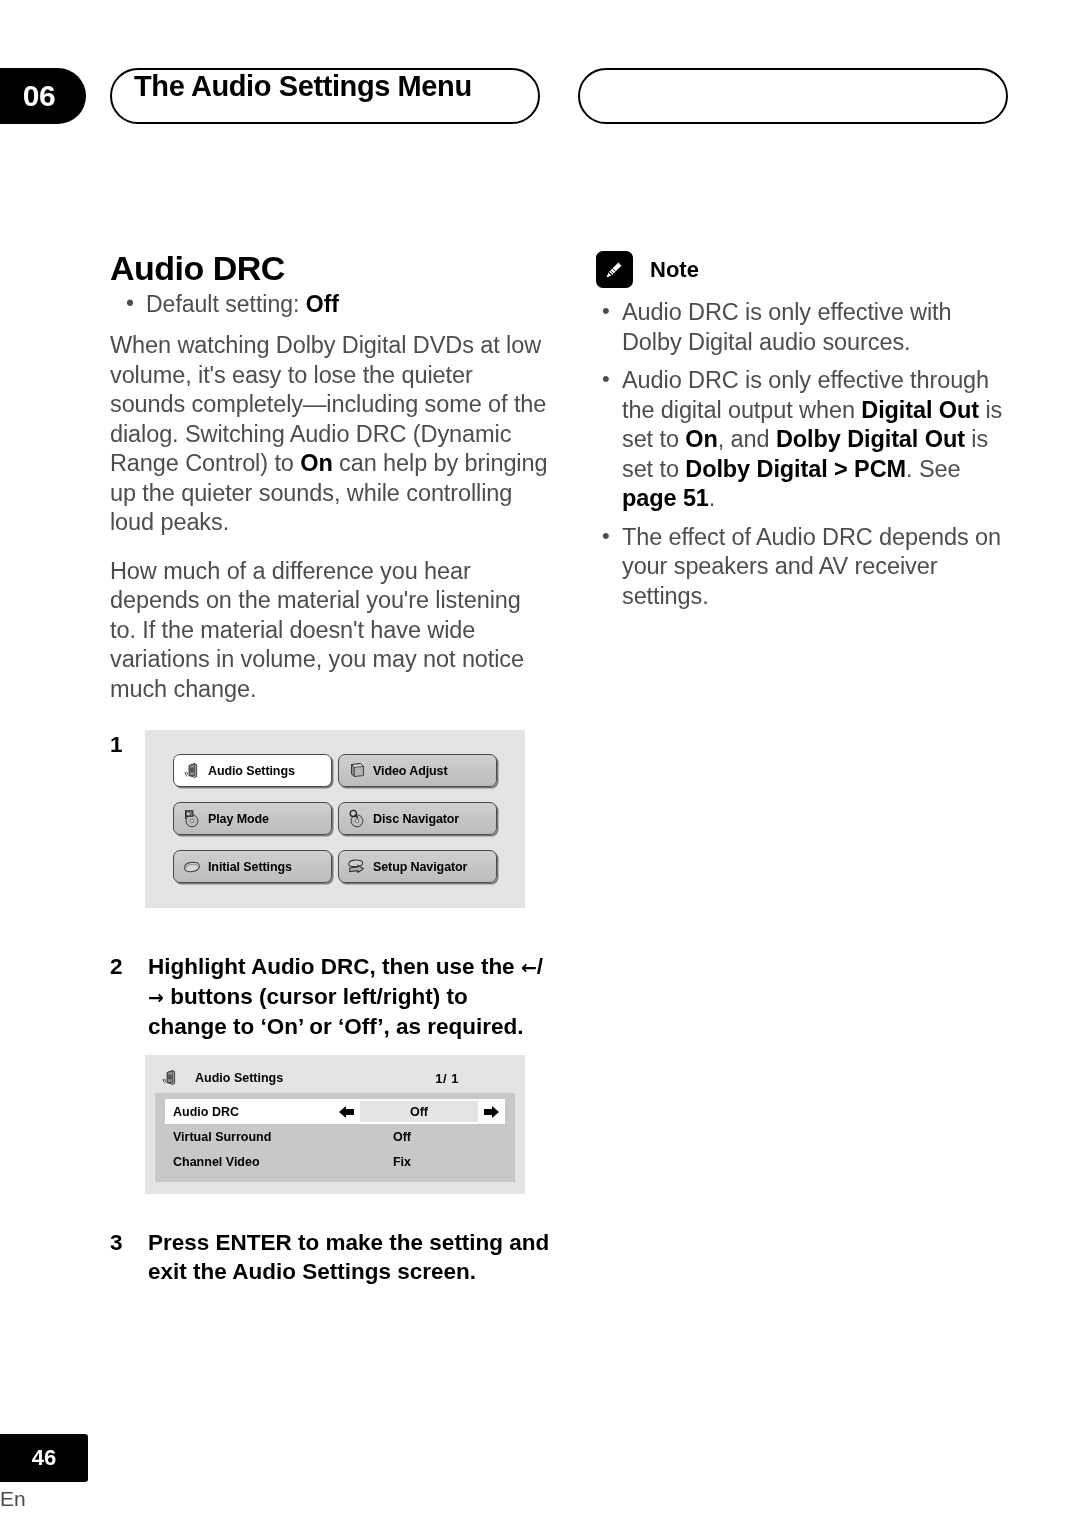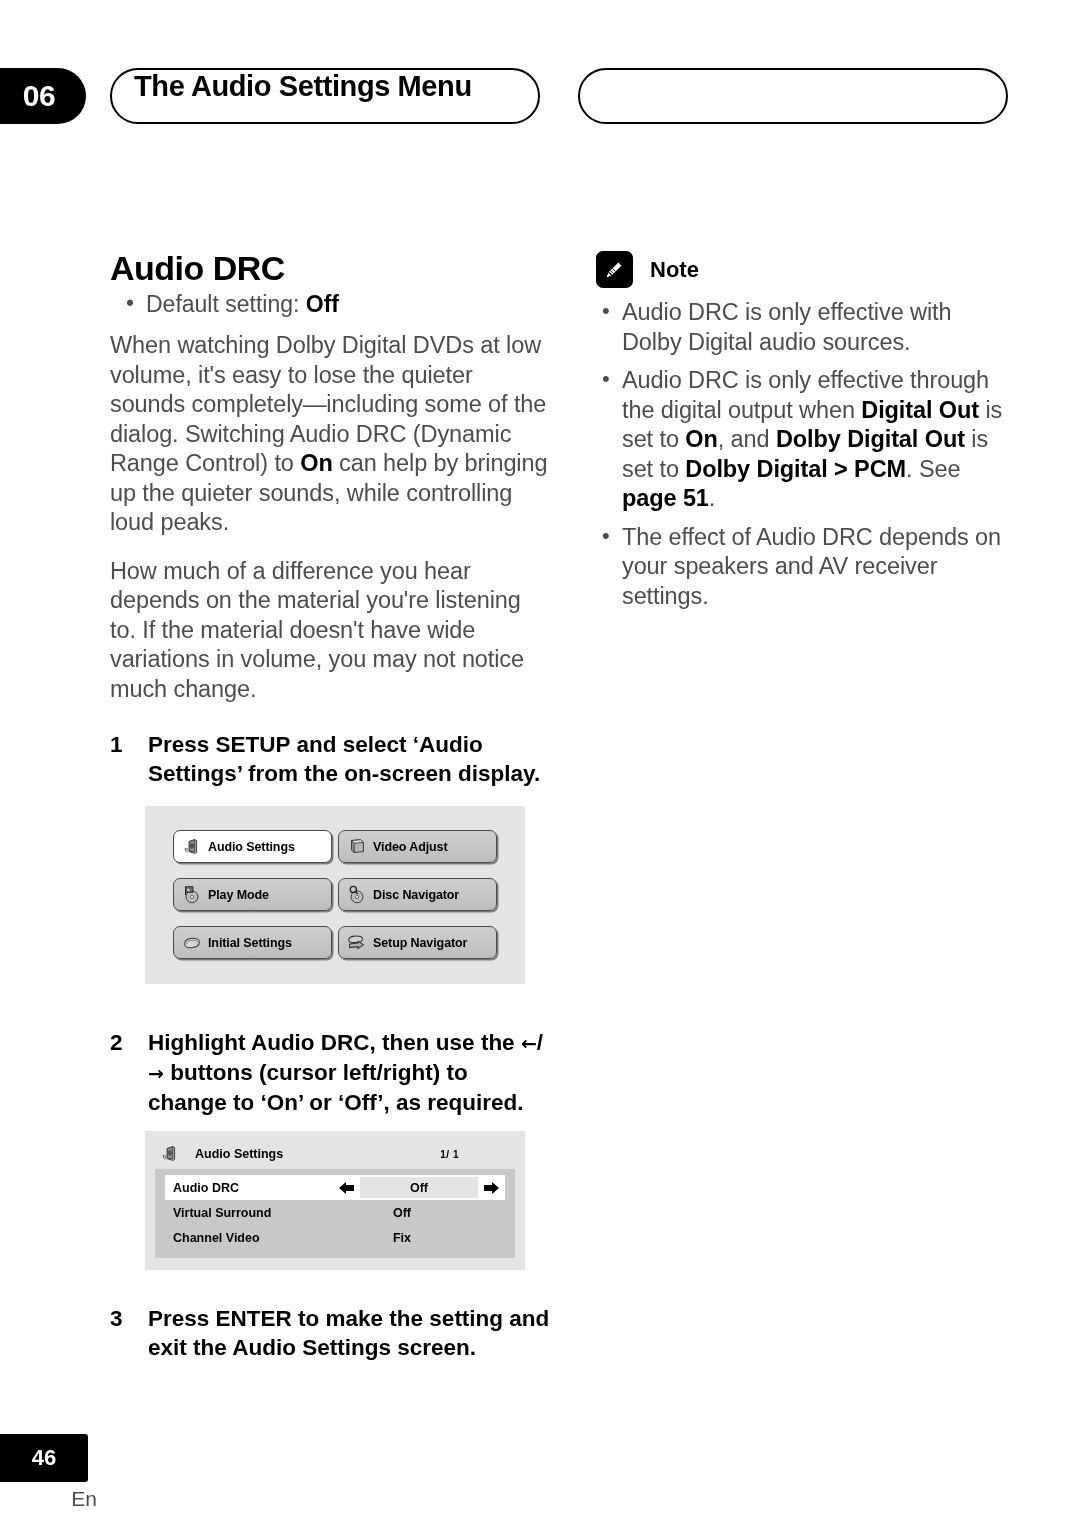--- a/index.html
+++ b/index.html
@@ -196,21 +196,21 @@
   }
   .as-head .hicon { width: 22px; height: 22px; flex: 0 0 22px; }
   .as-head .htitle {
     font-size: 12.5px;
     font-weight: bold;
     color: #000;
     margin-left: 14px;
   }
   .as-head .hpage {
     margin-left: auto;
-    font-size: 10px;
+    font-size: 13px;
     font-weight: bold;
     color: #000;
     margin-right: 52px;
     letter-spacing: 0.5px;
   }
   .as-list {
     background: #c8c8c8;
     padding: 6px 0 8px 0;
   }
   .as-row {
@@ -318,24 +318,23 @@
     font-size: 22px;
     font-weight: bold;
     display: flex;
     align-items: center;
     justify-content: center;
     border-radius: 0 3px 3px 0;
   }
   .lang-code {
     font-size: 21px;
     color: #4d4d4f;
-    text-align: right;
+    text-align: left;
     width: 88px;
     margin-top: 5px;
-    padding-left: 9px;
   }
 </style>
 </head>
 <body>
 
 <div class="header">
   <div class="chapter-badge">06</div>
   <div class="title-pill">
     <span class="title-text">The Audio Settings Menu</span>
   </div>
@@ -349,21 +348,20 @@
   <div class="default-line">
     <span>Default setting: </span><b>Off</b>
   </div>
 
   <p class="body-par"><span>When watching Dolby Digital DVDs at low volume, it's easy to lose the quieter sounds completely—including some of the dialog. Switching Audio DRC (Dynamic Range Control) to </span><b>On</b><span> can help by bringing up the quieter sounds, while controlling loud peaks.</span></p>
 
   <p class="body-par">How much of a difference you hear depends on the material you're listening to. If the material doesn't have wide variations in volume, you may not notice much change.</p>
 
   <div class="step" style="margin-top:26px;">
     <span class="num">1</span>
-    <span>Press SETUP and select ‘Audio Settings’ from the on-screen display.</span>
   </div>
 
   <div class="osd-menu" style="margin-top:18px;">
 
     <div class="osd-btn selected">
       <svg class="osd-icon" viewBox="0 0 24 24">
         <path d="M9 6 L15 4 L17 5 L17 18 L15 19 L9 17 Z" fill="#b9b9b9" stroke="#333" stroke-width="1"></path>
         <path d="M9 6 L15 4 L15 17 L9 17 Z" fill="#8d8d8d" stroke="#333" stroke-width="0.9"></path>
         <ellipse cx="12" cy="11" rx="2.2" ry="3" fill="#555"></ellipse>
         <path d="M6.5 13 A3.5 3.5 0 0 0 8 16.5" fill="none" stroke="#444" stroke-width="1"></path>

